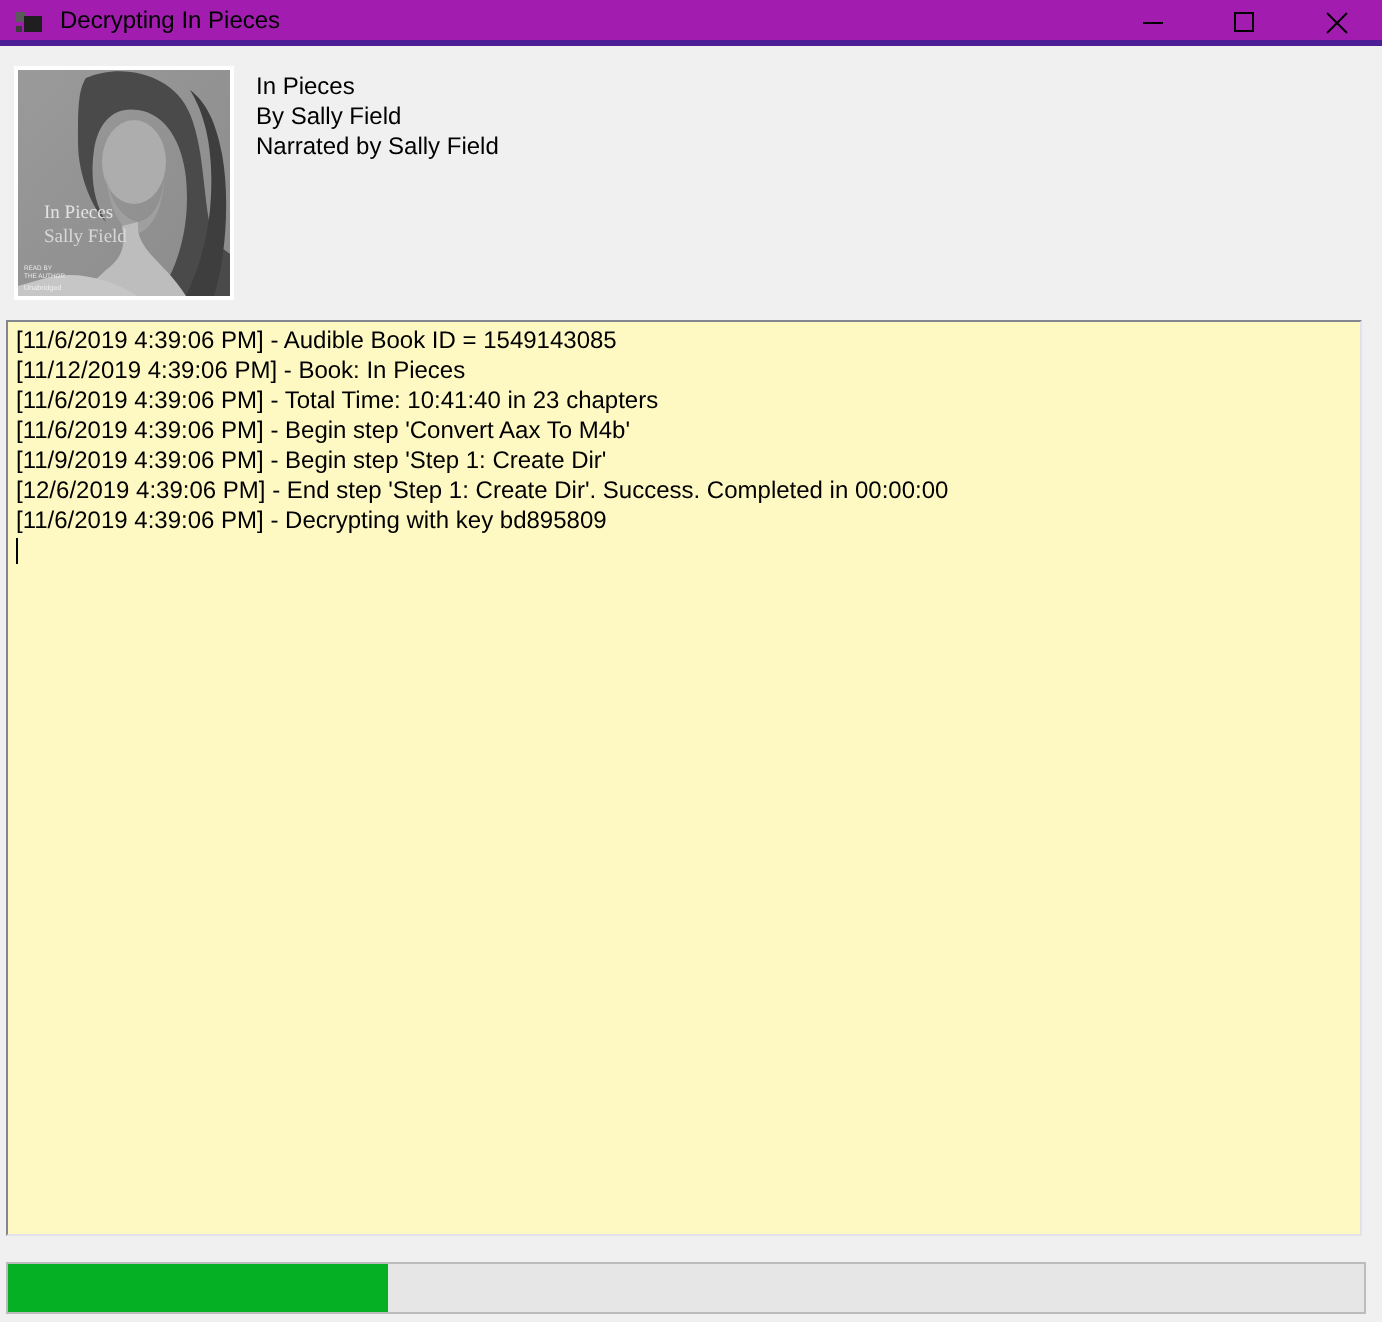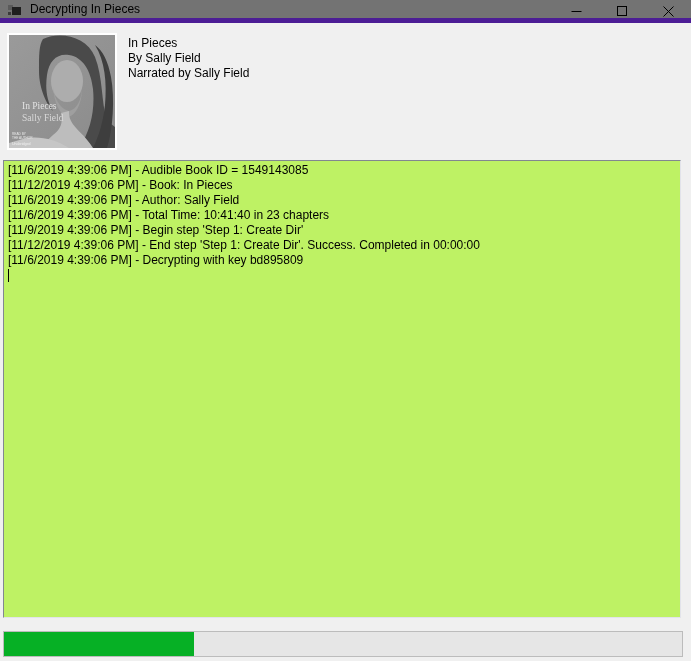--- a/index.html
+++ b/index.html
@@ -5,22 +5,22 @@
   html,body{margin:0;padding:0;}
   body{
     width:691px;height:661px;position:relative;overflow:hidden;
     background:#f0f0f0;
     font-family:"Liberation Sans", sans-serif;
     -webkit-font-smoothing:antialiased;
   }
   
   .titlebar{
     position:absolute;left:0;top:0;width:691px;height:23px;
-    background:#737373;display:flex;align-items:center;
-    border-bottom:5px solid #4c1d95;box-sizing:border-box;
+    background:#a21caf;display:flex;align-items:center;
+    border-bottom:3px solid #4c1d95;box-sizing:border-box;
   }
   .app-icon{position:relative;width:13px;height:13px;margin-left:8px;flex:0 0 auto;}
   .app-icon .sq-a{position:absolute;left:0;top:2px;width:5px;height:5px;background:#5a5a5a;}
   .app-icon .sq-b{position:absolute;left:4px;top:4px;width:9px;height:8px;background:#1f1f1f;}
   .app-icon .sq-c{position:absolute;left:0;top:9px;width:3px;height:3px;background:#3a3a3a;}
   .win-title{margin-left:9px;font-size:12px;color:#000;white-space:nowrap;}
   .caption-buttons{position:absolute;right:0;top:0;height:23px;display:flex;}
   .cap-btn{width:46px;height:23px;display:flex;align-items:center;justify-content:center;cursor:default;}
   .cap-btn svg{display:block;}
   
@@ -29,21 +29,21 @@
     background:#ffffff;padding:2px;box-sizing:border-box;
   }
   .cover svg{display:block;width:106px;height:113px;}
   .book-info{
     position:absolute;left:128px;top:36px;
     font-size:12px;line-height:15px;color:#000;
   }
   
   .log{
     position:absolute;left:3px;top:160px;width:678px;height:458px;
-    box-sizing:border-box;background:#bef264;
+    box-sizing:border-box;background:#fef9c3;
     border:1px solid;border-color:#828790 #e2e3ea #e2e3ea #828790;
     padding:2px 2px 17px 4px;
     font-size:12px;line-height:15px;color:#000;
     overflow:hidden;white-space:nowrap;cursor:text;
   }
   .log-line{height:15px;}
   .log-line.red{color:#ff0000;}
   .caret{display:inline-block;width:1px;height:13px;background:#000;margin-top:1px;}
   
   .progress{
@@ -112,23 +112,23 @@
 
 <div class="book-info">
   <div>In Pieces</div>
   <div>By Sally Field</div>
   <div>Narrated by Sally Field</div>
 </div>
 
 <div class="log" id="log">
     <div class="log-line">[11/6/2019 4:39:06 PM] - Audible Book ID = 1549143085</div>
     <div class="log-line">[11/12/2019 4:39:06 PM] - Book: In Pieces</div>
-    <div class="log-line">[11/6/2019 4:39:06 PM] - Author: Sally Field</div>
     <div class="log-line">[11/6/2019 4:39:06 PM] - Total Time: 10:41:40 in 23 chapters</div>
+    <div class="log-line">[11/6/2019 4:39:06 PM] - Begin step 'Convert Aax To M4b'</div>
     <div class="log-line">[11/9/2019 4:39:06 PM] - Begin step 'Step 1: Create Dir'</div>
-    <div class="log-line">[11/12/2019 4:39:06 PM] - End step 'Step 1: Create Dir'. Success. Completed in 00:00:00</div>
+    <div class="log-line">[12/6/2019 4:39:06 PM] - End step 'Step 1: Create Dir'. Success. Completed in 00:00:00</div>
     <div class="log-line">[11/6/2019 4:39:06 PM] - Decrypting with key bd895809</div>
     <div class="log-line"><span class="caret"></span></div>
   </div>
 
 <div class="progress" id="progress" style="background: rgb(230, 230, 230); border-color: rgb(188, 188, 188);">
   <div class="progress-fill" id="progress-fill" style="width: 28%; background: rgb(6, 176, 37);"></div>
 </div>
 
 </body></html>

